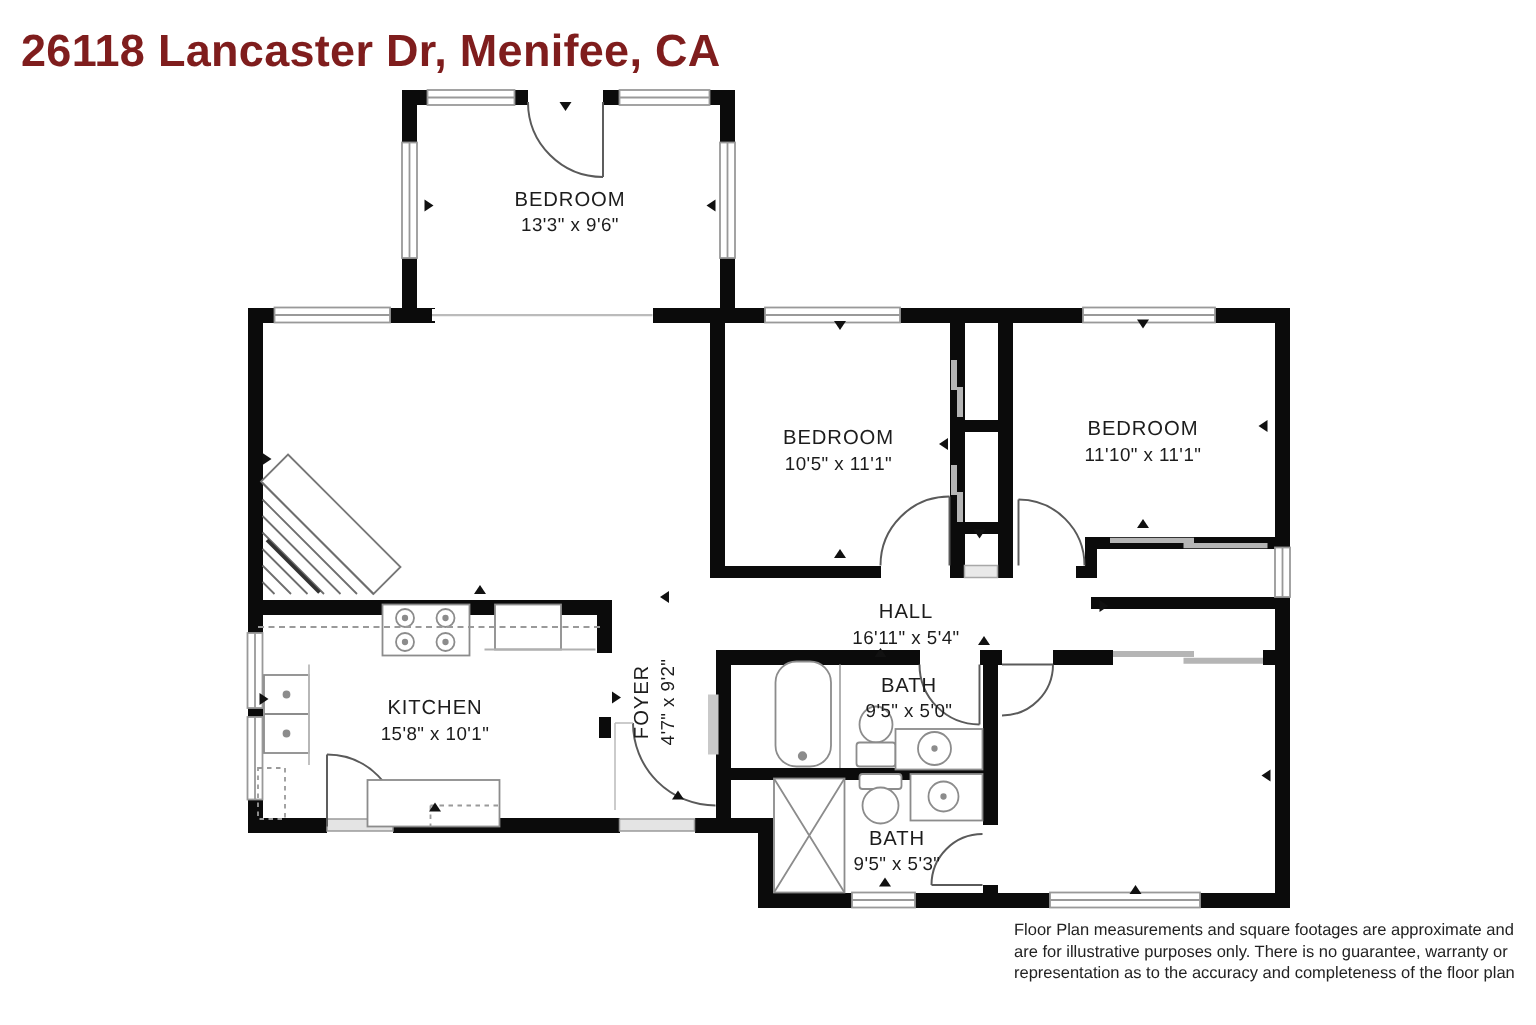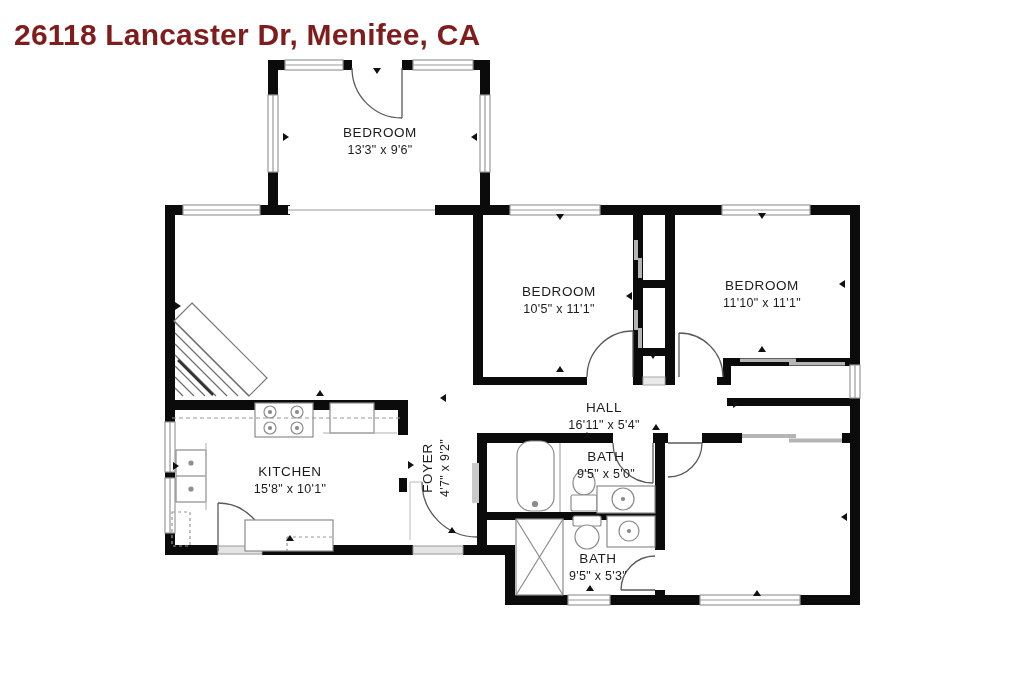--- a/index.html
+++ b/index.html
@@ -280,13 +280,14 @@
   </div>
   <div class="room-label" style="left:606px;top:465px">
     <div class="rname">BATH</div>
     <div class="rdims">9'5" x 5'0"</div>
   </div>
   <div class="room-label" style="left:598px;top:567px">
     <div class="rname">BATH</div>
     <div class="rdims">9'5" x 5'3"</div>
   </div>
 
+  <div class="disclaimer">Floor Plan measurements and square footages are approximate and are for illustrative purposes only. There is no guarantee, warranty or representation as to the accuracy and completeness of the floor plan</div>
 </div>
 
 </body></html>

